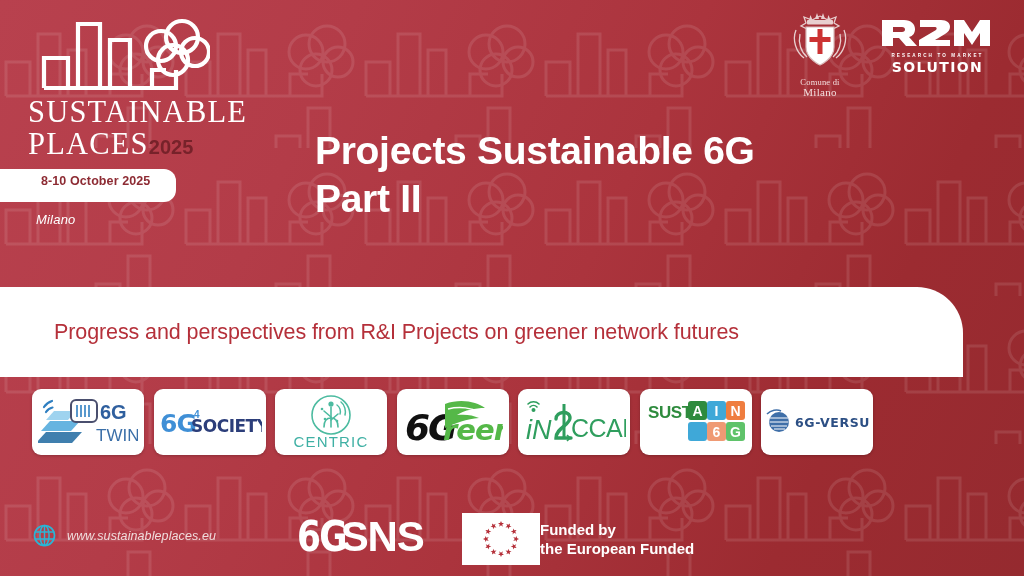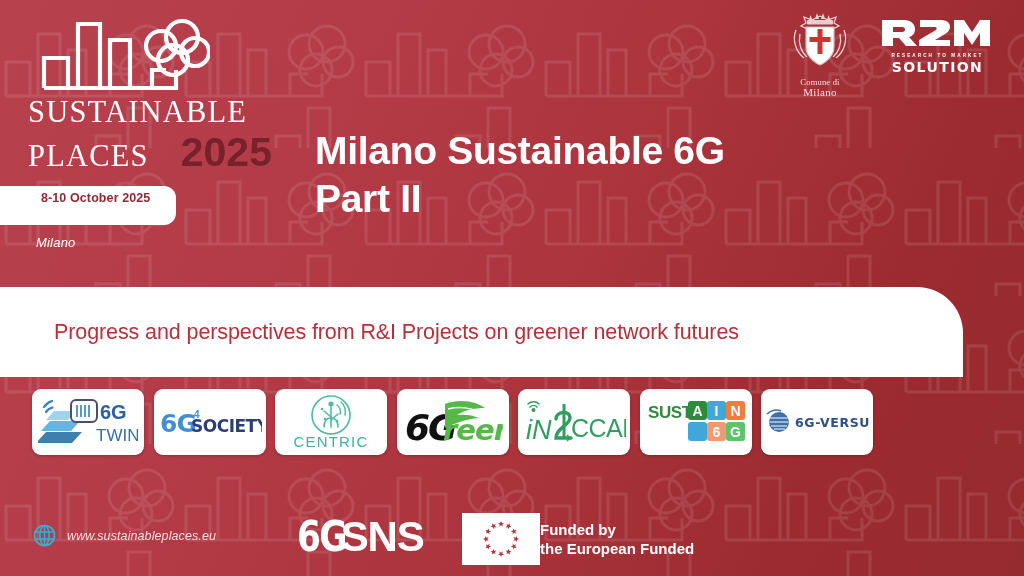--- a/index.html
+++ b/index.html
@@ -27,27 +27,27 @@
   #event-logo{ position:absolute; left:28px; top:18px; width:205px; }
   #sp-mark{ display:block; margin-left:12px; }
   .sp-word{
     color:#fff; letter-spacing:1.2px; line-height:1;
     font-family:"Liberation Serif", serif; font-weight:400;
   }
   #sp-sustainable{ font-size:30.5px; margin-top:3px; margin-left:0px;}
   #sp-line2{ display:flex; align-items:baseline; margin-top:1px;}
   #sp-places{ font-size:30.5px; font-weight:400; }
   #sp-year{
-    font-size:41px; font-weight:700; color:#77222a;
-    font-family:"Liberation Sans", sans-serif; letter-spacing:0;margin-left:32px;
+    font-size:20px; font-weight:700; color:#77222a;
+    font-family:"Liberation Sans", sans-serif; letter-spacing:0;
   }
   #date-badge{
     margin-top:10px; background:#fff; color:#8d2b33;
     font-size:12.5px; font-weight:700; letter-spacing:.1px;
-    padding:5px 16px 20px 13px; width:176px;
+    padding:5px 16px 14px 13px; width:176px;
     border-radius:0 12px 12px 0; margin-left:-28px; padding-left:41px;
   }
   #city{
     margin-top:10px; margin-left:8px; color:#fff; font-style:italic;
     font-size:13px; font-weight:400; letter-spacing:.2px;
   }
 
   
   #comune{ position:absolute; left:780px; top:10px; width:80px; text-align:center; }
   #comune-text{
@@ -204,21 +204,21 @@
         <path d="M2 2 h22 c7 0 11 4 11 9 0 4 -2 7 -6 8 l8 9 h-11 l-7 -8 h-6 v8 h-11z M13 9 v5 h9 c2 0 3 -1 3 -2.5 S24 9 22 9z"></path>
         <path d="M40 2 h21 c6 0 9 3 9 7 0 3 -2 5 -5 7 l-10 6 h15 v6 h-31 v-6 l17 -10 c1 -1 1 -3 -1 -3 h-15z"></path>
         <path d="M74 2 h10 l8 12 8 -12 h10 v26 h-10 v-13 l-8 12 -8 -12 v13 h-10z"></path>
       </g>
     </svg>
     <div id="r2m-sub">RESEARCH TO MARKET</div>
     <div id="r2m-solution">SOLUTION</div>
   </div>
 
   <div id="title">
-    <div>Milano Sustainable 6G</div>
+    <div>Projects Sustainable 6G</div>
     <div>Part II</div>
   </div>
 
   <div id="subtitle-band">
     <div id="subtitle">Progress and perspectives from R&amp;I Projects on greener network futures</div>
   </div>
 
   <div id="logo-strip">
 
     <div class="logo-card">

